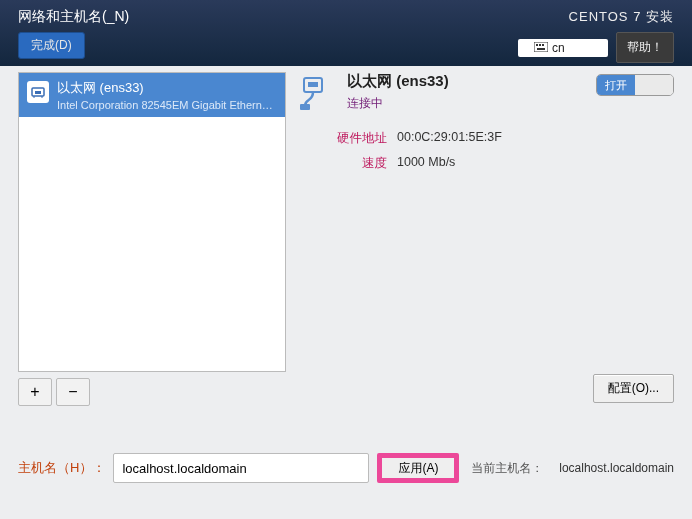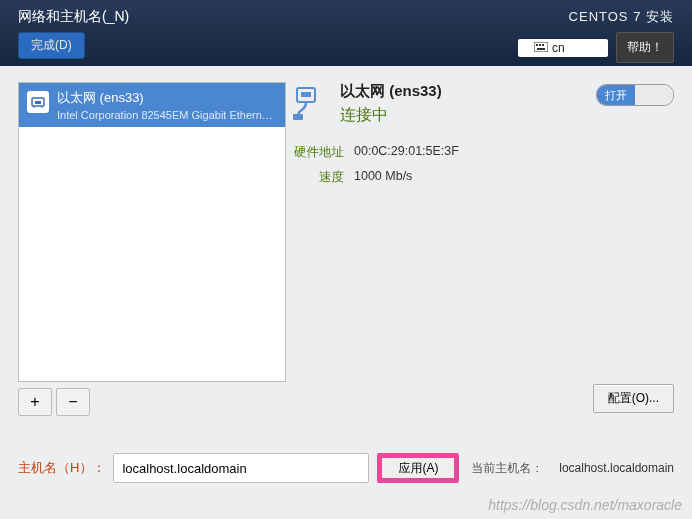--- a/index.html
+++ b/index.html
@@ -8,44 +8,44 @@
     .header-left { }
     .page-title { font-size: 14px; font-weight: normal; margin-bottom: 6px; }
     .done-btn { background: #2a6abf; color: #e5e5e5; border: 1px solid #1d4e8f; border-radius: 3px; padding: 4px 12px; font-size: 12px; cursor: pointer; }
     .header-right { text-align: right; }
     .installer-title { font-size: 13px; color: #eee; margin-bottom: 6px; letter-spacing: 1px; }
     .top-right-row { display: flex; gap: 8px; align-items: center; }
     .lang-ind { background: #fff; color: #222; border-radius: 2px; padding: 2px 16px; font-size: 12px; display: flex; align-items: center; gap: 4px; width: 90px; }
     .kb-icon { display: inline-block; }
     .help-btn { background: #3a3a3a; color: #eee; border: 1px solid #555; border-radius: 2px; padding: 6px 10px; font-size: 12px; cursor: pointer; }
     .body-area { background: #edeef0; position: absolute; top: 66px; left: 0; right: 0; bottom: 0; }
-    .main { padding: 16px 18px 0 18px; display: flex; gap: 4px; }
+    .main { padding: 6px 18px 0 18px; display: flex; gap: 11px; }
     .left-col { width: 268px; }
     .iface-list { background: #fff; border: 1px solid #bbb; height: 300px; overflow: auto; }
     .iface-item { background: #4a87d0; color: #fff; padding: 6px 8px; display: flex; align-items: flex-start; gap: 8px; cursor: pointer; }
     .iface-item .small-icon { width: 22px; height: 22px; background: #fff; border-radius: 3px; display: flex; align-items: center; justify-content: center; flex: none; margin-top: 2px; }
     .iface-item .small-icon svg { display: block; }
     .iface-texts { flex: 1; min-width: 0; }
     .iface-name { font-size: 13px; white-space: nowrap; }
     .iface-desc { font-size: 11px; color: #dbe8f8; margin-top: 2px; white-space: nowrap; overflow: hidden; text-overflow: ellipsis; }
     .list-btns { margin-top: 6px; display: flex; gap: 4px; }
     .sq-btn { width: 34px; height: 28px; background: #f2f2f2; border: 1px solid #bbb; border-radius: 2px; font-size: 16px; cursor: pointer; }
     .right-col { flex: 1; position: relative; }
     .detail-header { display: flex; align-items: flex-start; gap: 10px; }
     .big-icon { width: 40px; height: 40px; flex: none; }
     .detail-title { font-size: 15px; font-weight: bold; color: #222; }
-    .detail-status { font-size: 16px; color: #4d7c0f; margin-top: 4px; }
+    .detail-status { font-size: 12px; color: #701a75; margin-top: 4px; }
     .toggle-wrap { position: absolute; top: 2px; right: 0; display: flex; align-items: center; }
-    .toggle { display: inline-flex; border: 1px solid #999; border-radius: 10px; overflow: hidden; height: 22px; cursor: pointer; }
+    .toggle { display: inline-flex; border: 1px solid #999; border-radius: 5px; overflow: hidden; height: 22px; cursor: pointer; }
     .toggle-half { width: 38px; display: flex; align-items: center; justify-content: center; font-size: 11px; }
     .toggle-on { background: #4a87d0; color: #fff; }
     .toggle-off { background: #eaeaea; color: #666; }
     .props { margin-top: 18px; }
     .prop-row { display: flex; gap: 10px; font-size: 12.5px; margin-bottom: 8px; }
-    .prop-label { width: 54px; text-align: right; color: #4d7c0f; }
+    .prop-label { width: 54px; text-align: right; color: #be185d; margin-left: 36px; }
     .prop-value { color: #333; }
     .config-btn { position: absolute; right: 0; top: 302px; background: #efefef; border: 1px solid #aaa; border-radius: 2px; padding: 5px 14px; font-size: 12px; cursor: pointer; box-shadow: 0 1px 0 #fff inset; }
     .bottom-row { position: absolute; left: 18px; right: 18px; bottom: 36px; display: flex; align-items: center; gap: 8px; }
     .hostname-label { font-size: 13px; color: #c2410c; }
     .hostname-input { width: 256px; height: 30px; border: 1px solid #bbb; background: #fff; padding: 0 8px; font-size: 13px; border-radius: 2px; }
     .apply-btn { height: 30px; background: #efefef; border: 5px solid #ec4899; border-radius: 2px; padding: 0 16px; font-size: 12px; cursor: pointer; }
     .cur-host-label { margin-left: auto; font-size: 12px; color: #555; }
     .cur-host-value { font-size: 12px; color: #333; margin-left: 8px; }
     .watermark { position: absolute; right: 10px; bottom: 6px; color: rgba(120,120,120,0.55); font-size: 14px; font-style: italic; pointer-events: none; }
   </style>
@@ -141,14 +141,13 @@
   </div>
 
   <div class="bottom-row">
     <span class="hostname-label">主机名（H）：</span>
     <input class="hostname-input" value="localhost.localdomain" style="">
     <button class="apply-btn">应用(A)</button>
     <span class="cur-host-label">当前主机名：</span>
     <span class="cur-host-value">localhost.localdomain</span>
   </div>
 
-  <div class="watermark">https://blog.csdn.net/maxoracle</div>
 </div>
 
 </body></html>

